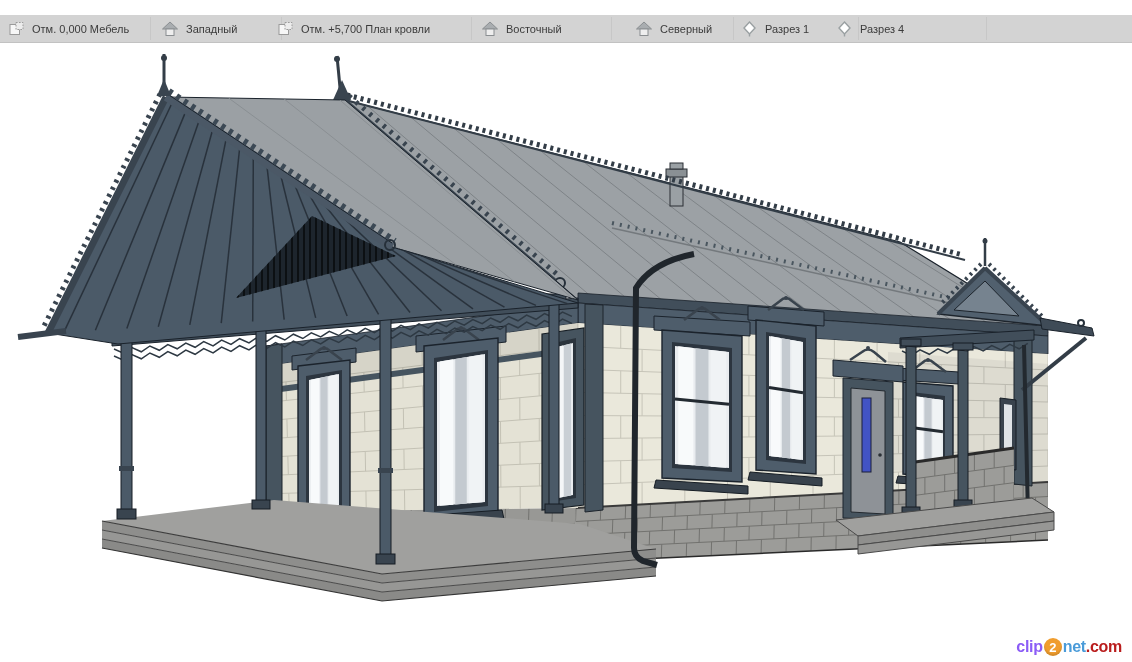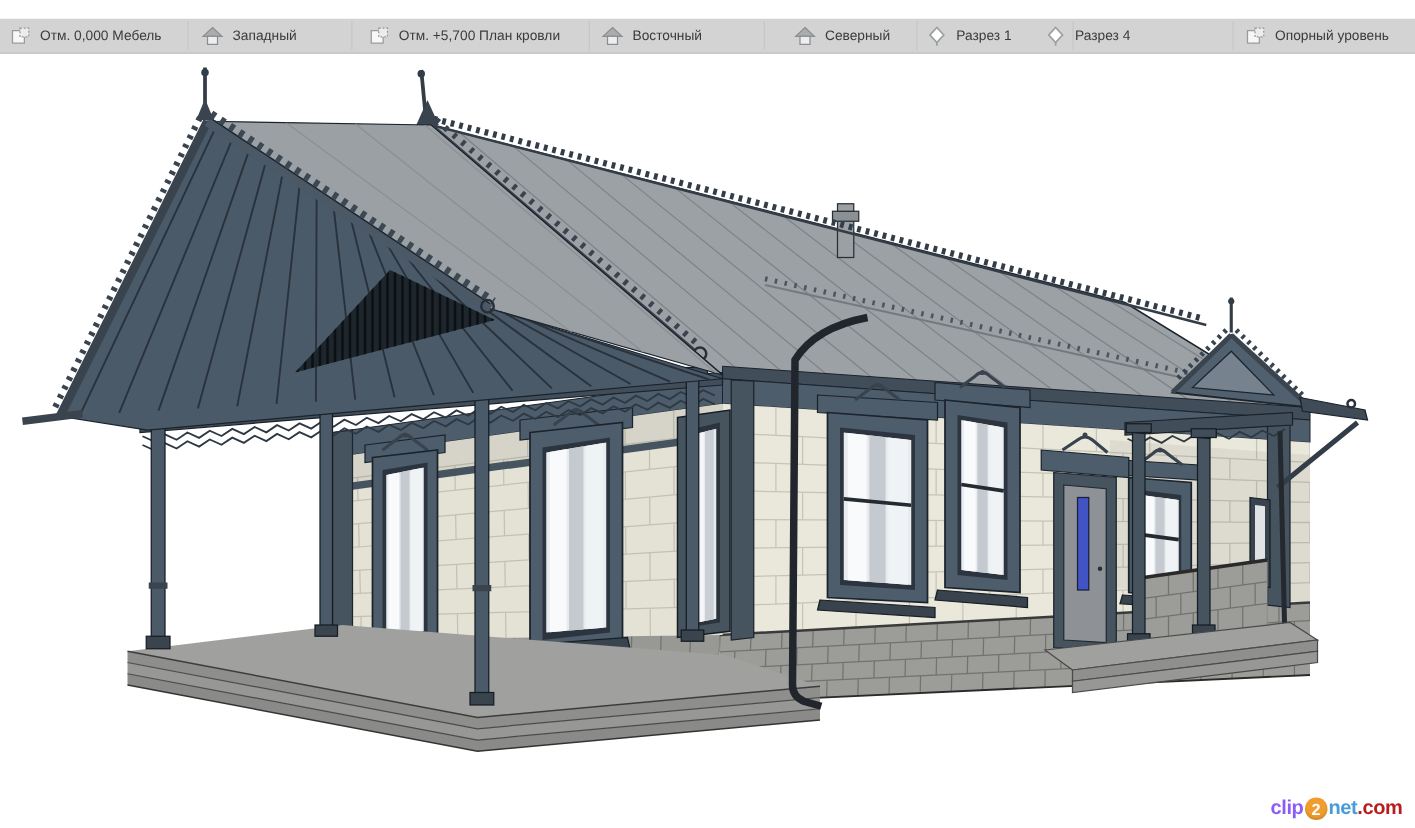--- a/index.html
+++ b/index.html
@@ -59,21 +59,21 @@
   </div>
   <div class="tab" style="left:161px">
     <span>
         <svg width="18" height="17" viewBox="0 0 18 17">
           <path d="M9 2 L16.5 9 L1.5 9 Z" fill="#a9adb0" stroke="#8a8e91"></path>
           <rect x="5" y="9" width="8" height="6.5" fill="#eeeeee" stroke="#8a8e91"></rect>
         </svg>
       </span>
     <span>Западный</span>
   </div>
-  <div class="tab" style="left:295px">
+  <div class="tab" style="left:277px">
     <span>
         <svg width="17" height="17" viewBox="0 0 17 17">
           <rect x="2" y="4.5" width="9.5" height="10" fill="#f7f7f7" stroke="#9a9a9a"></rect>
           <rect x="8" y="2.5" width="7" height="7" fill="#ececec" stroke="#9a9a9a" stroke-dasharray="1.6 1.4"></rect>
         </svg>
       </span>
     <span>Отм. +5,700 План кровли</span>
   </div>
   <div class="tab" style="left:481px">
     <span>
@@ -103,29 +103,20 @@
     <span>Разрез 1</span>
   </div>
   <div class="tab" style="left:836px">
     <span>
         <svg width="17" height="17" viewBox="0 0 17 17">
           <path d="M8.5 2 L14 8 L8.5 14 L3 8 Z" fill="#ffffff" stroke="#9aa0a2" stroke-width="1.4"></path>
           <line x1="8.5" y1="14" x2="8.5" y2="16.5" stroke="#9aa0a2" stroke-width="1.4"></line>
         </svg>
       </span>
     <span>Разрез 4</span>
-  </div>
-  <div class="tab" style="left:996px">
-    <span>
-        <svg width="17" height="17" viewBox="0 0 17 17">
-          <rect x="2" y="4.5" width="9.5" height="10" fill="#f7f7f7" stroke="#9a9a9a"></rect>
-          <rect x="8" y="2.5" width="7" height="7" fill="#ececec" stroke="#9a9a9a" stroke-dasharray="1.6 1.4"></rect>
-        </svg>
-      </span>
-    <span>Опорный уровень</span>
   </div>
 </div>
 
 <div class="canvas3d">
   <svg id="scene" width="1132" height="662" viewBox="0 0 1132 662">
     <defs>
       <clipPath id="clipRoof">
           <polygon points="345,100 900,242 1048,333 578,300"></polygon>
         </clipPath>
       <clipPath id="clipSliver">

